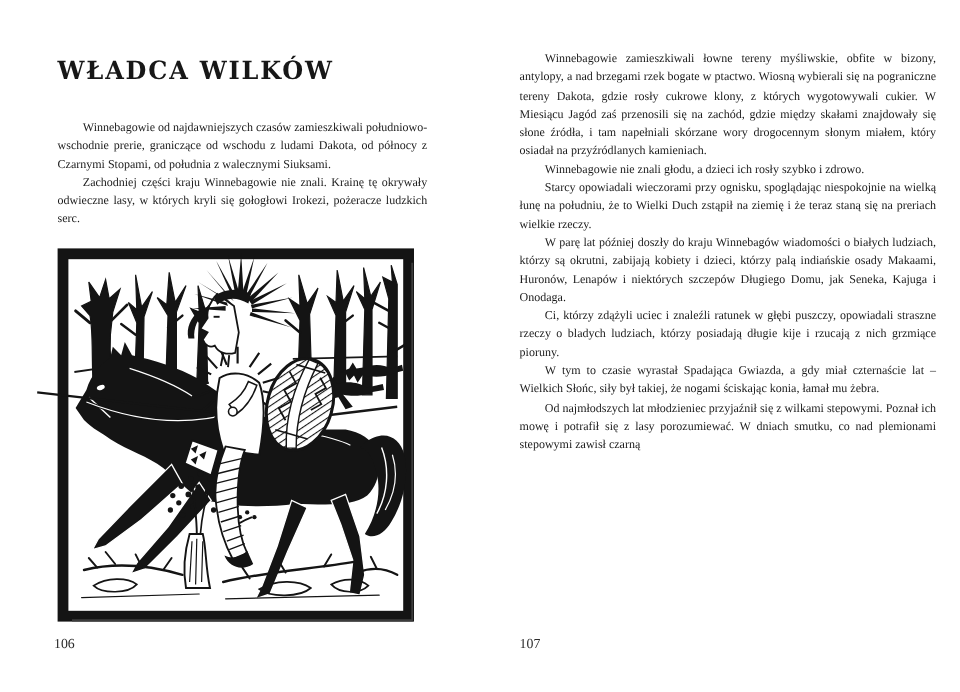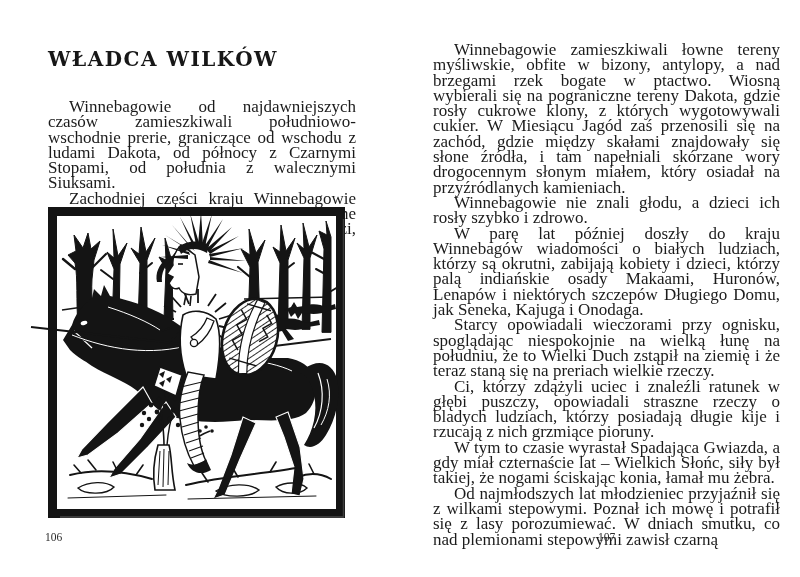--- a/index.html
+++ b/index.html
@@ -19,37 +19,37 @@
     font-weight:700;
     font-size:20px;
     letter-spacing:1.5px;
     margin:0 0 29px 0;
     color:#171717;
     transform:scaleY(1.05);
     transform-origin:left top;
   }
   .body-text p{
     margin:0;
-    font-size:17px;
+    font-size:10px;
     line-height:15.3px;
     text-align:justify;
     text-indent:21px;
     color:#1b1b1b;
   }
   .illustration-wrap{
     position:absolute;left:48px;top:207px;
     width:297px;height:311px;
   }
   .illustration-wrap svg{overflow:visible;display:block;}
   .pagenum{
     position:absolute;top:531px;
     font-size:11.5px;color:#2a2a2a;
   }
   .pagenum-left{left:45px;font-family:Liberation Serif, serif;}
-  .pagenum-right{left:433px;width:347px;text-align:center;}
+  .pagenum-right{left:433px;width:347px;text-align:left;}
 
   
   .page-right{position:absolute;left:433px;top:42px;width:347px;}
 </style>
 </head>
 <body>
 
 <div class="spread">
 
   <div class="page-left">
@@ -233,22 +233,22 @@
       </g>
     </svg>
   </div>
 
   <div class="pagenum pagenum-left">106</div>
 
   <div class="page-right">
     <div class="body-text">
         <p>Winnebagowie zamieszkiwali łowne tereny myśliwskie, obfite w bizony, antylopy, a nad brzegami rzek bogate w ptactwo. Wiosną wybierali się na pograniczne tereny Dakota, gdzie rosły cukrowe klony, z których wygotowywali cukier. W Miesiącu Jagód zaś przenosili się na zachód, gdzie między skałami znajdowały się słone źródła, i tam napełniali skórzane wory drogocennym słonym miałem, który osiadał na przyźródlanych kamieniach.</p>
         <p>Winnebagowie nie znali głodu, a dzieci ich rosły szybko i zdrowo.</p>
+        <p>Starcy opowiadali wieczorami przy ognisku, spoglądając niespokojnie na wielką łunę na południu, że to Wielki Duch zstąpił na ziemię i że teraz staną się na preriach wielkie rzeczy.</p>
         <p>W parę lat później doszły do kraju Winnebagów wiadomości o białych ludziach, którzy są okrutni, zabijają kobiety i dzieci, którzy palą indiańskie osady Makaami, Huronów, Lenapów i niektórych szczepów Długiego Domu, jak Seneka, Kajuga i Onodaga.</p>
-        <p>Starcy opowiadali wieczorami przy ognisku, spoglądając niespokojnie na wielką łunę na południu, że to Wielki Duch zstąpił na ziemię i że teraz staną się na preriach wielkie rzeczy.</p>
         <p>Ci, którzy zdążyli uciec i znaleźli ratunek w głębi puszczy, opowiadali straszne rzeczy o bladych ludziach, którzy posiadają długie kije i rzucają z nich grzmiące pioruny.</p>
         <p>W tym to czasie wyrastał Spadająca Gwiazda, a gdy miał czternaście lat – Wielkich Słońc, siły był takiej, że nogami ściskając konia, łamał mu żebra.</p>
         <p>Od najmłodszych lat młodzieniec przyjaźnił się z wilkami stepowymi. Poznał ich mowę i potrafił się z lasy porozumiewać. W dniach smutku, co nad plemionami stepowymi zawisł czarną</p>
       </div>
   </div>
 
   <div class="pagenum pagenum-right">107</div>
 
 </div>
 

